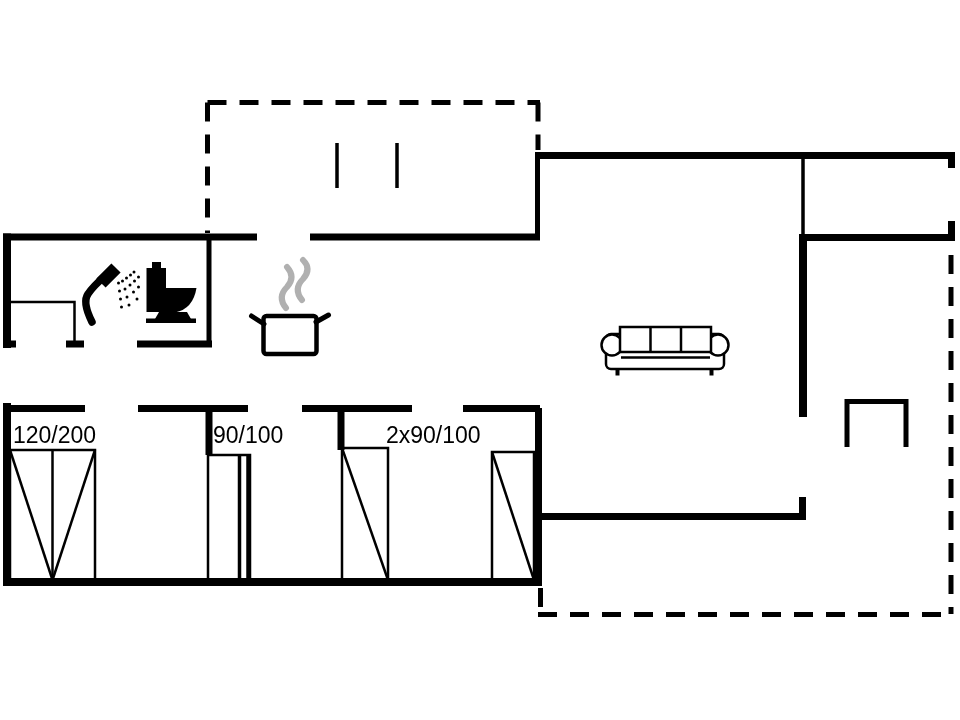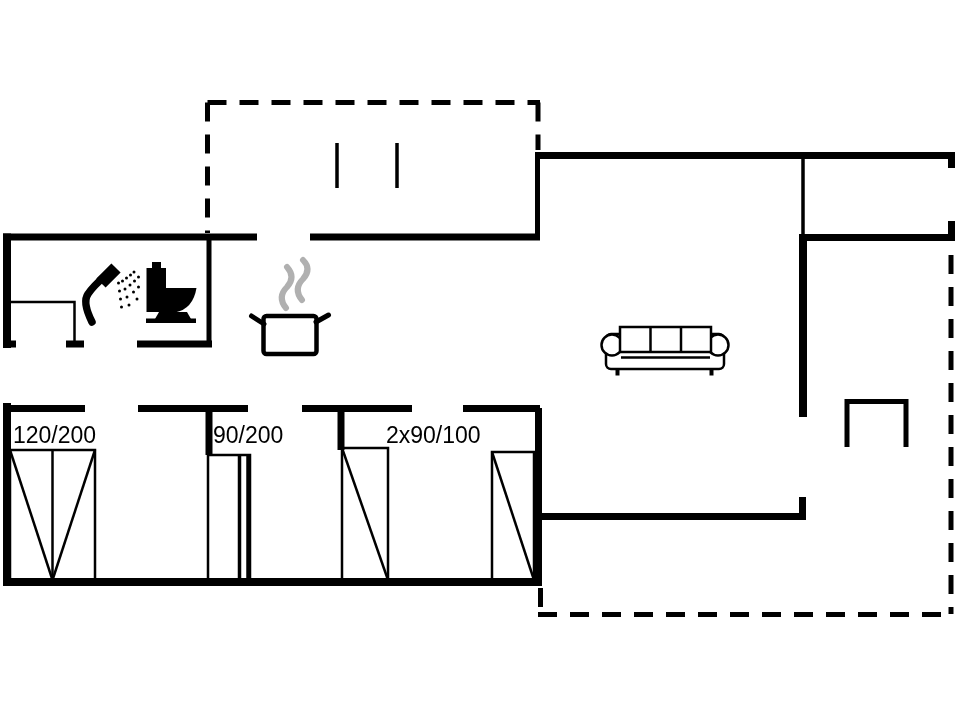--- a/index.html
+++ b/index.html
@@ -174,16 +174,16 @@
       <rect x="342" y="448" width="46" height="132"></rect>
       <line x1="342" y1="448" x2="388" y2="580"></line>
     </g>
     <g stroke="#000" stroke-width="2.5" fill="none">
       <rect x="492" y="452" width="42" height="128"></rect>
       <line x1="492" y1="452" x2="534" y2="580"></line>
     </g>
   </svg>
 
   <div class="bed-label lbl-120">120/200</div>
-  <div class="bed-label lbl-90">90/200</div>
+  <div class="bed-label lbl-90">90/100</div>
   <div class="bed-label lbl-2x90">2x90/100</div>
 
 </div>
 
 </body></html>

